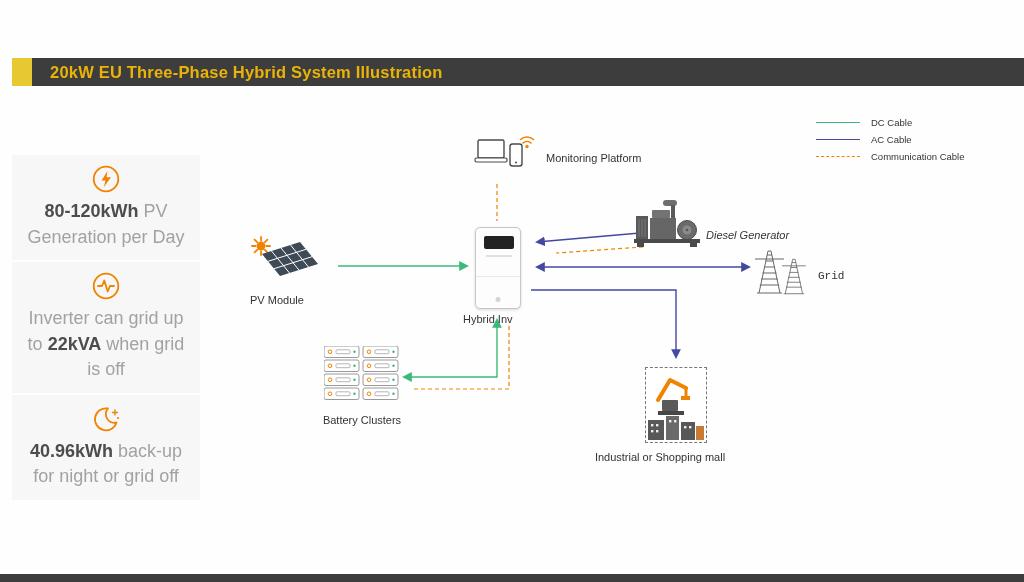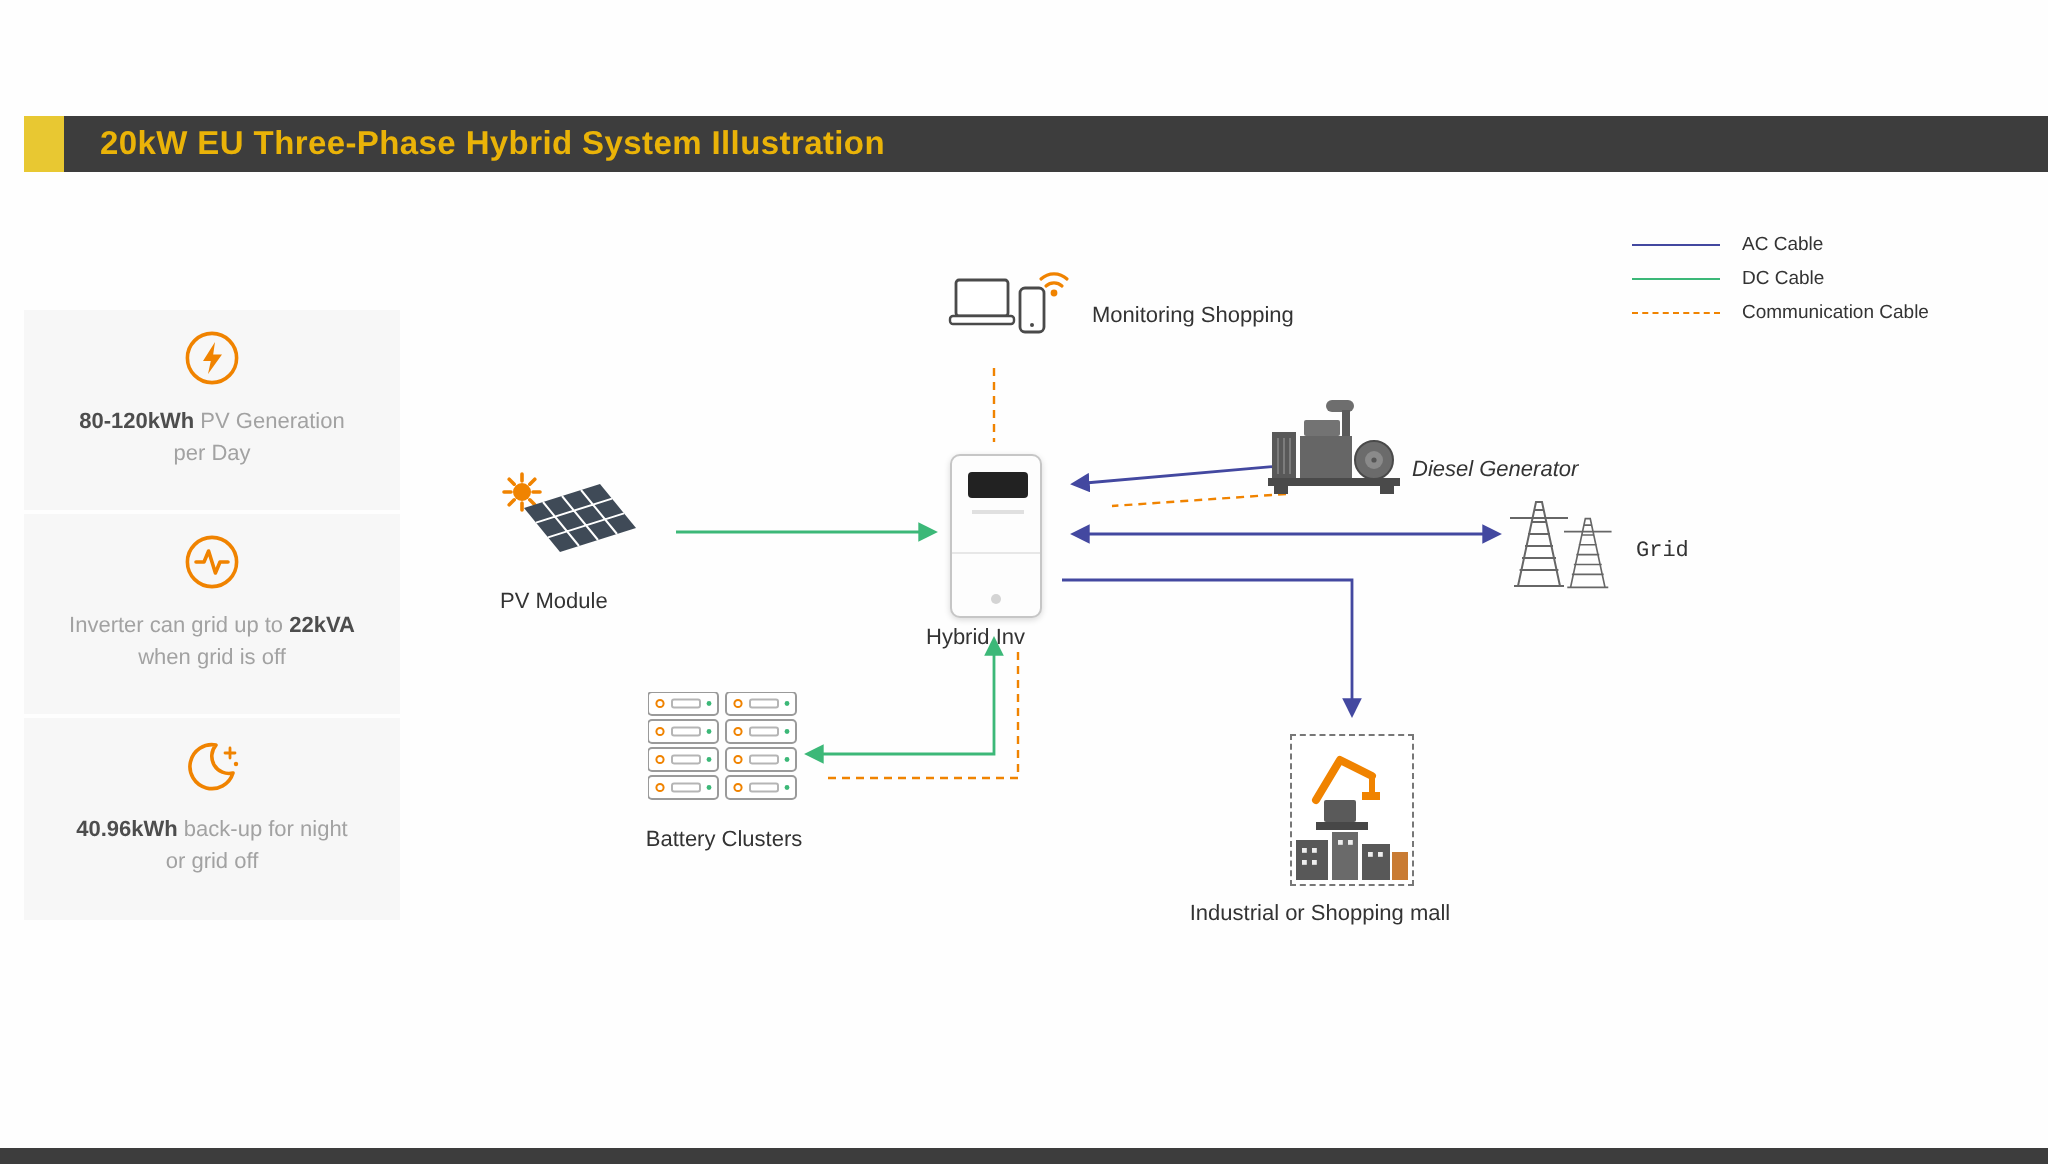--- a/index.html
+++ b/index.html
@@ -16,21 +16,21 @@
             display:flex;align-items:center;padding-left:18px;}
   .titlebar h1{margin:0;font-size:16.5px;font-weight:bold;color:#eab308;letter-spacing:.2px;}
 
   
   .footer-bar{position:absolute;left:0;bottom:0;width:100%;height:8px;background:var(--bar);}
 
   
   .cards{position:absolute;left:12px;top:155px;width:188px;}
   .card{background:#f7f7f7;margin-bottom:2px;padding:9px 12px 10px;text-align:center;}
   .card svg{display:block;margin:0 auto 5px;}
-  .card p{margin:10px;font-size:11px;line-height:1.42;color:#a2a2a2;}
+  .card p{margin:0;font-size:18px;line-height:1.42;color:#a2a2a2;}
   .card b{color:#4d4d4d;font-weight:bold;}
 
   
   svg.wires{position:absolute;left:0;top:0;pointer-events:none;}
   .w{fill:none;}
   .w.dc{stroke:var(--dc);stroke-width:1.4;}
   .w.ac{stroke:var(--ac);stroke-width:1.4;}
   .w.comm{stroke:var(--comm);stroke-width:1.2;stroke-dasharray:4 3;}
 
   
@@ -140,21 +140,21 @@
     <svg width="64" height="42" viewBox="0 0 64 42">
       <rect x="4" y="6" width="26" height="18" rx="1.5" fill="#fff" stroke="#4a4a4a" stroke-width="1.4"></rect>
       <rect x="1" y="24" width="32" height="4" rx="1.5" fill="#fff" stroke="#4a4a4a" stroke-width="1.2"></rect>
       <rect x="36" y="10" width="12" height="22" rx="2.5" fill="#fff" stroke="#4a4a4a" stroke-width="1.4"></rect>
       <circle cx="42" cy="28.5" r="1" fill="#4a4a4a"></circle>
       <path d="M49,9 A6,6 0 0 1 57,9" fill="none" stroke="var(--comm)" stroke-width="1.6" stroke-linecap="round"></path>
       <path d="M46.5,5.5 A9.5,9.5 0 0 1 59.5,5.5" fill="none" stroke="var(--comm)" stroke-width="1.6" stroke-linecap="round"></path>
       <circle cx="53" cy="12.5" r="1.7" fill="var(--comm)"></circle>
     </svg>
   </div>
-  <div class="flabel" style="left:546px;top:152px;">Monitoring Shopping</div>
+  <div class="flabel" style="left:546px;top:152px;">Monitoring Platform</div>
 
   <div class="node" style="left:633px;top:192px;">
     <svg width="70" height="58" viewBox="0 0 70 58">
       <rect x="30" y="8" width="14" height="6" rx="3" fill="#6e6e6e"></rect>
       <rect x="38" y="13" width="4" height="13" fill="#5a5a5a"></rect>
       <rect x="19" y="18" width="18" height="8" rx="1" fill="#737373"></rect>
       <rect x="3" y="24" width="12" height="23" fill="#595959"></rect>
       <path d="M6,27 V45 M9,27 V45 M12,27 V45" stroke="#7c7c7c" stroke-width="1"></path>
       <rect x="17" y="26" width="26" height="21" fill="#666"></rect>
       <circle cx="54" cy="38" r="9.5" fill="#6b6b6b" stroke="#4a4a4a" stroke-width="1"></circle>
@@ -255,26 +255,26 @@
           <rect x="38" y="58" width="2.4" height="2.4"></rect>
             <rect x="43" y="58" width="2.4" height="2.4"></rect>
         </g>
       </svg>
     </div>
   </div>
   <div class="flabel" style="left:570px;top:451px;width:180px;text-align:center;">Industrial or Shopping mall</div>
 
   <div class="legend">
     <div class="lrow">
+      <span class="lline dc"></span>
+      <span class="llabel">DC Cable</span>
+    </div>
+    <div class="lrow">
       <span class="lline ac"></span>
       <span class="llabel">AC Cable</span>
-    </div>
-    <div class="lrow">
-      <span class="lline dc"></span>
-      <span class="llabel">DC Cable</span>
     </div>
     <div class="lrow">
       <span class="lline comm"></span>
       <span class="llabel">Communication Cable</span>
     </div>
   </div>
 
   <footer class="footer-bar"></footer>
 </div>
 

